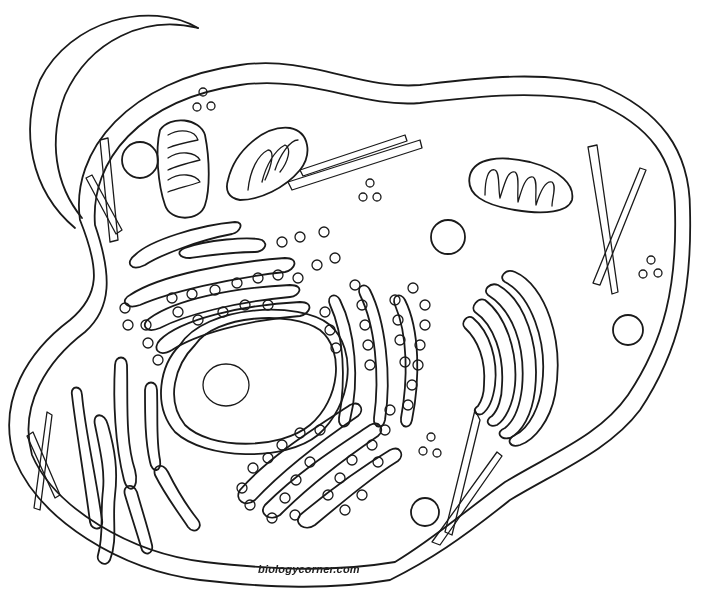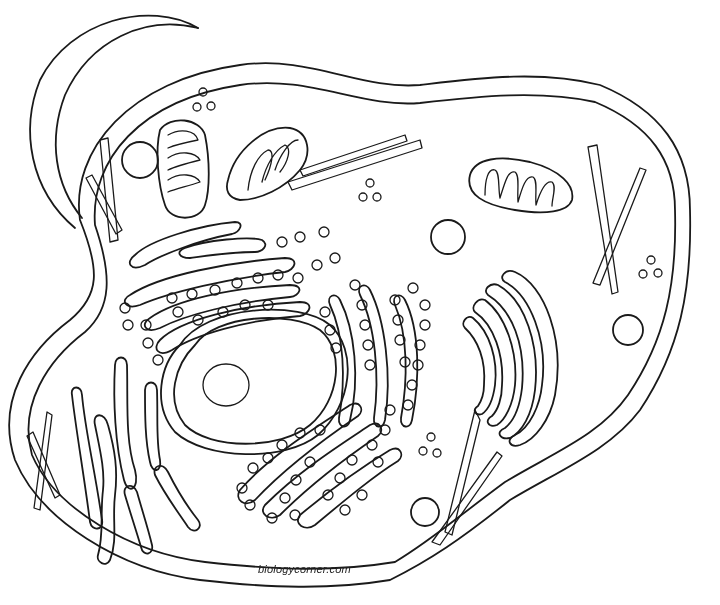--- a/index.html
+++ b/index.html
@@ -3,21 +3,21 @@
 <meta charset="utf-8">
 <style>
   html, body { margin: 0; padding: 0; background: #ffffff; }
   body { width: 720px; height: 605px; overflow: hidden; position: relative; }
   #canvas { position: absolute; left: 0; top: 0; width: 720px; height: 605px; }
   svg .ln { fill: none; stroke: #1a1a1a; stroke-width: 1.8; stroke-linecap: round; stroke-linejoin: round; }
   svg .thin { fill: none; stroke: #1a1a1a; stroke-width: 1.3; stroke-linecap: round; stroke-linejoin: round; }
   .caption {
     position: absolute; left: 258px; top: 563px;
     font-family: "Liberation Sans", sans-serif; font-style: italic;
-    font-size: 11px; color: #222222; letter-spacing: 0.2px;
+    font-size: 11px; color: #222222; letter-spacing: 0.2px; font-weight: bold;
   }
 </style>
 </head>
 <body>
 
 <div id="canvas">
 <svg width="720" height="605" viewBox="0 0 720 605" xmlns="http://www.w3.org/2000/svg">
 
   <g>
     <path class="ln" d="M198 28 C150 0 70 20 40 80 C20 130 30 190 75 228"></path>

